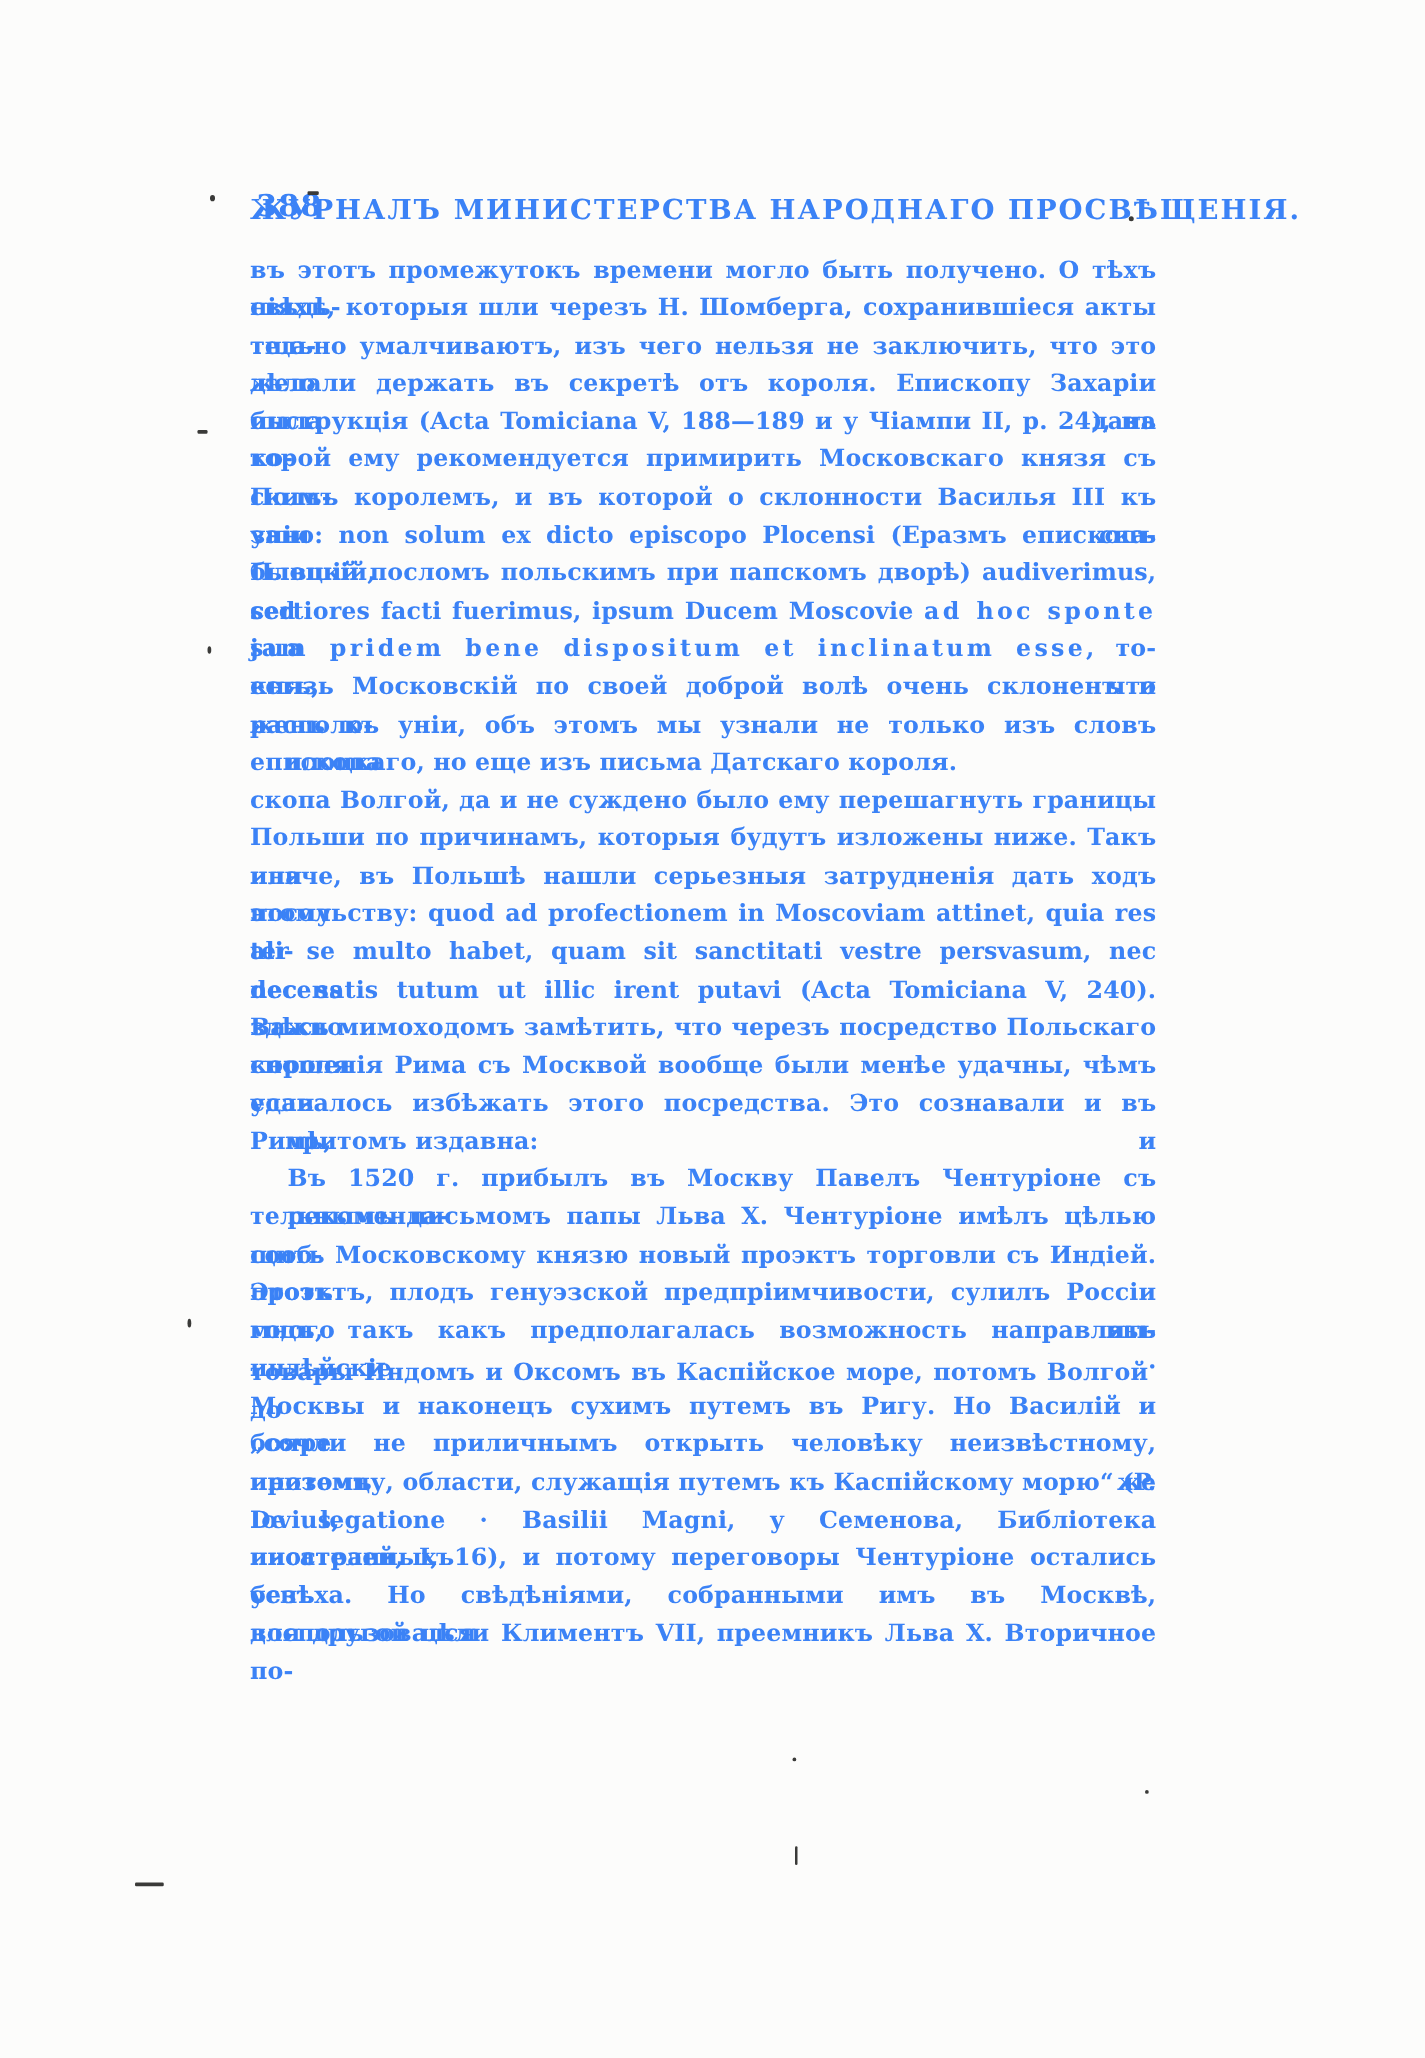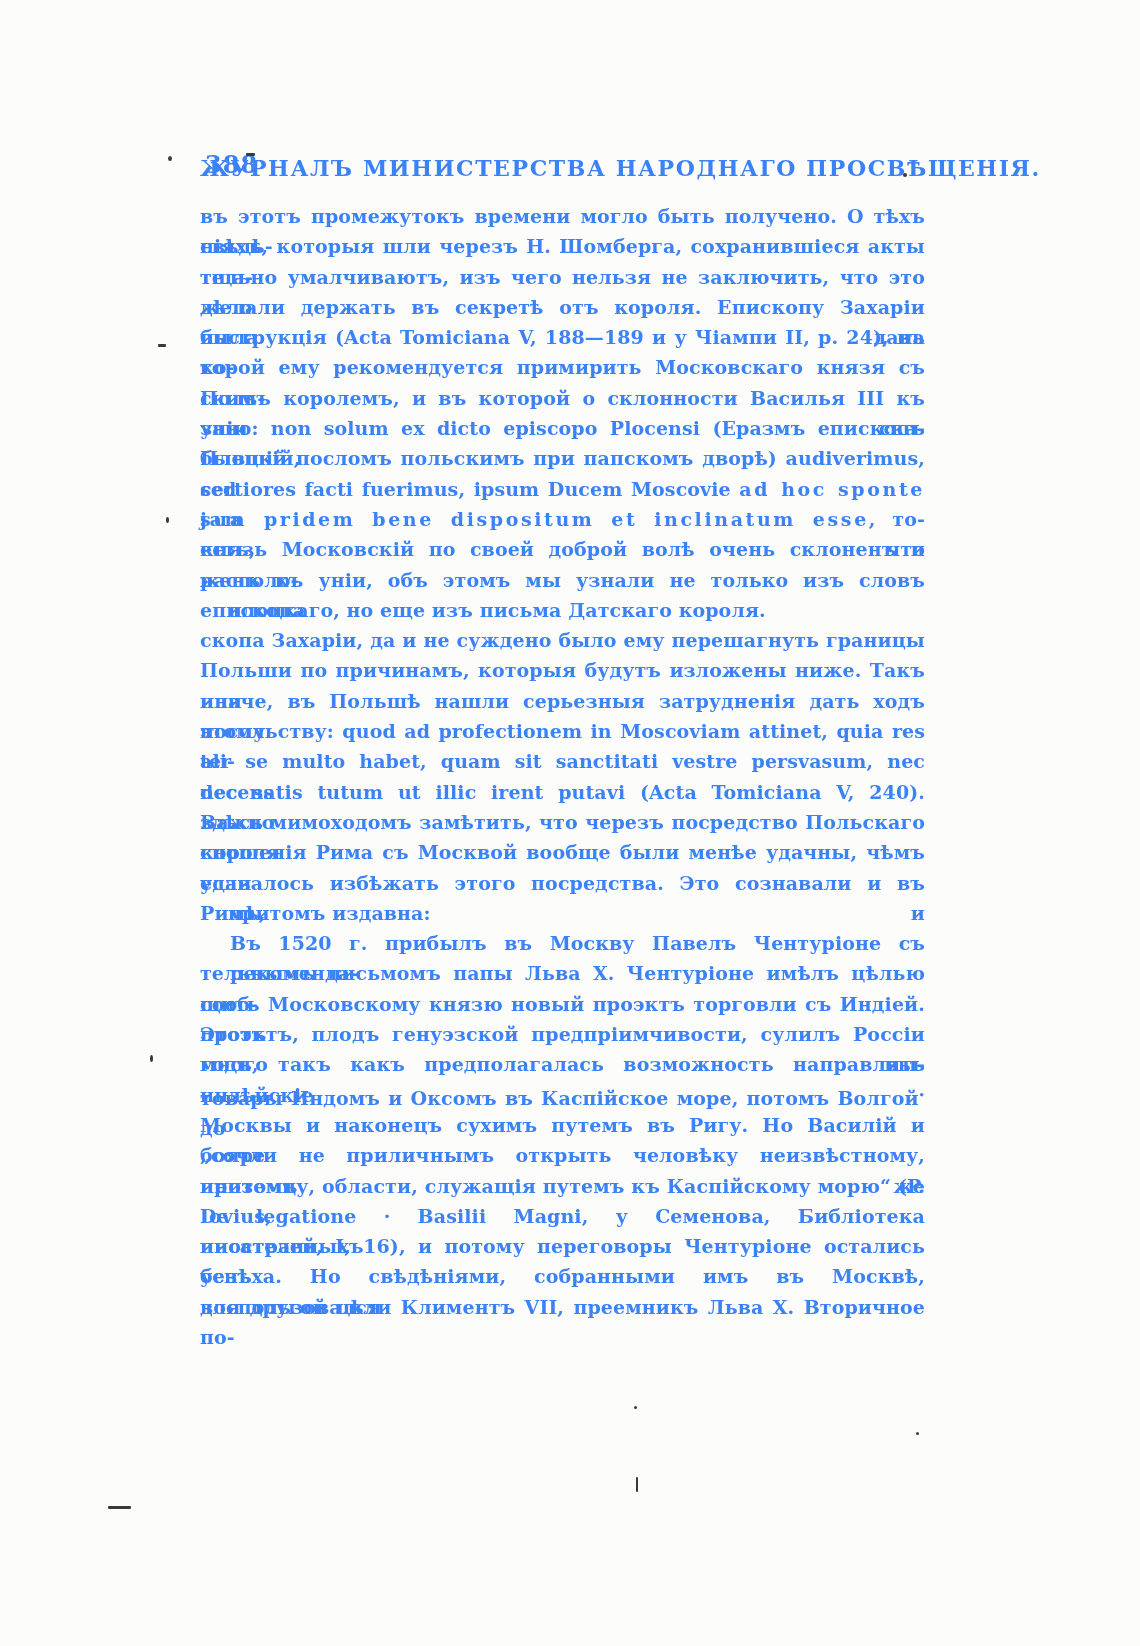--- a/index.html
+++ b/index.html
@@ -85,21 +85,21 @@
       <div class="line"><span>инструкція (Acta Tomiciana V, 188—189 и у Чіампи II, p. 24), въ ко-</span></div>
       <div class="line"><span>торой ему рекомендуется примирить Московскаго князя съ Поль-</span></div>
       <div class="line"><span>скимъ королемъ, и въ которой о склонности Василья III къ уніи ска-</span></div>
       <div class="line"><span>зано: non solum ex dicto episcopo Plocensi (Еразмъ епископъ Плоцкій,</span></div>
       <div class="line"><span>бывшій посломъ польскимъ при папскомъ дворѣ) audiverimus, sed</span></div>
       <div class="line"><span>certiores facti fuerimus, ipsum Ducem Moscovie </span><span class="sp">ad hoc sponte sua</span></div>
       <div class="line"><span class="sp">jam pridem bene dispositum et inclinatum esse,</span><span> то-есть, что</span></div>
       <div class="line"><span>князь Московскій по своей доброй волѣ очень склоненъ и располо-</span></div>
       <div class="line"><span>женъ къ уніи, объ этомъ мы узнали не только изъ словъ епископа</span></div>
       <div class="line par-end"><span>плоцкаго, но еще изъ письма Датскаго короля.</span></div>
-      <div class="line"><span>скопа Захаріи, да и не суждено было ему перешагнуть границы</span></div>
+      <div class="line"><span>скопа Волгой, да и не суждено было ему перешагнуть границы</span></div>
       <div class="line"><span>Польши по причинамъ, которыя будутъ изложены ниже. Такъ или</span></div>
       <div class="line"><span>иначе, въ Польшѣ нашли серьезныя затрудненія дать ходъ этому</span></div>
       <div class="line"><span>посольству: quod ad profectionem in Moscoviam attinet, quia res ali-</span></div>
       <div class="line"><span>ter se multo habet, quam sit sanctitati vestre persvasum, nec decens</span></div>
       <div class="line"><span>nec satis tutum ut illic irent putavi (Acta Tomiciana V, 240). Важно</span></div>
       <div class="line"><span>здѣсь мимоходомъ замѣтить, что черезъ посредство Польскаго короля</span></div>
       <div class="line"><span>сношенія Рима съ Москвой вообще были менѣе удачны, чѣмъ если</span></div>
       <div class="line"><span>удавалось избѣжать этого посредства. Это сознавали и въ Римѣ, и</span></div>
       <div class="line par-end"><span>притомъ издавна:</span></div>
       <div class="line indent"><span>Въ 1520 г. прибылъ въ Москву Павелъ Чентуріоне съ рекоменда-</span></div>

